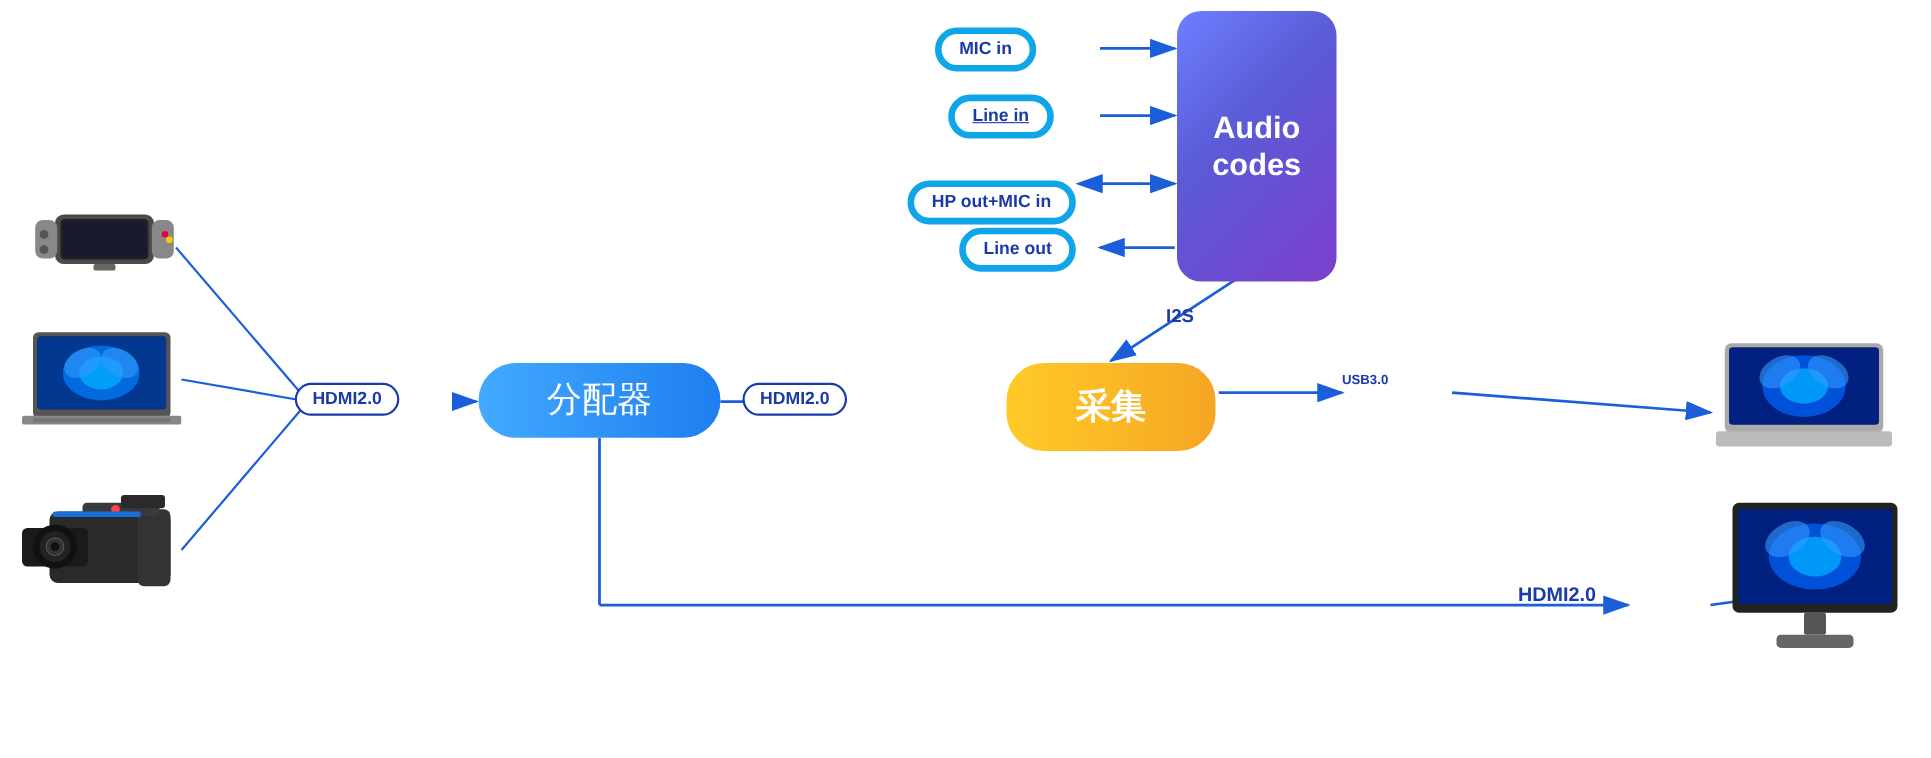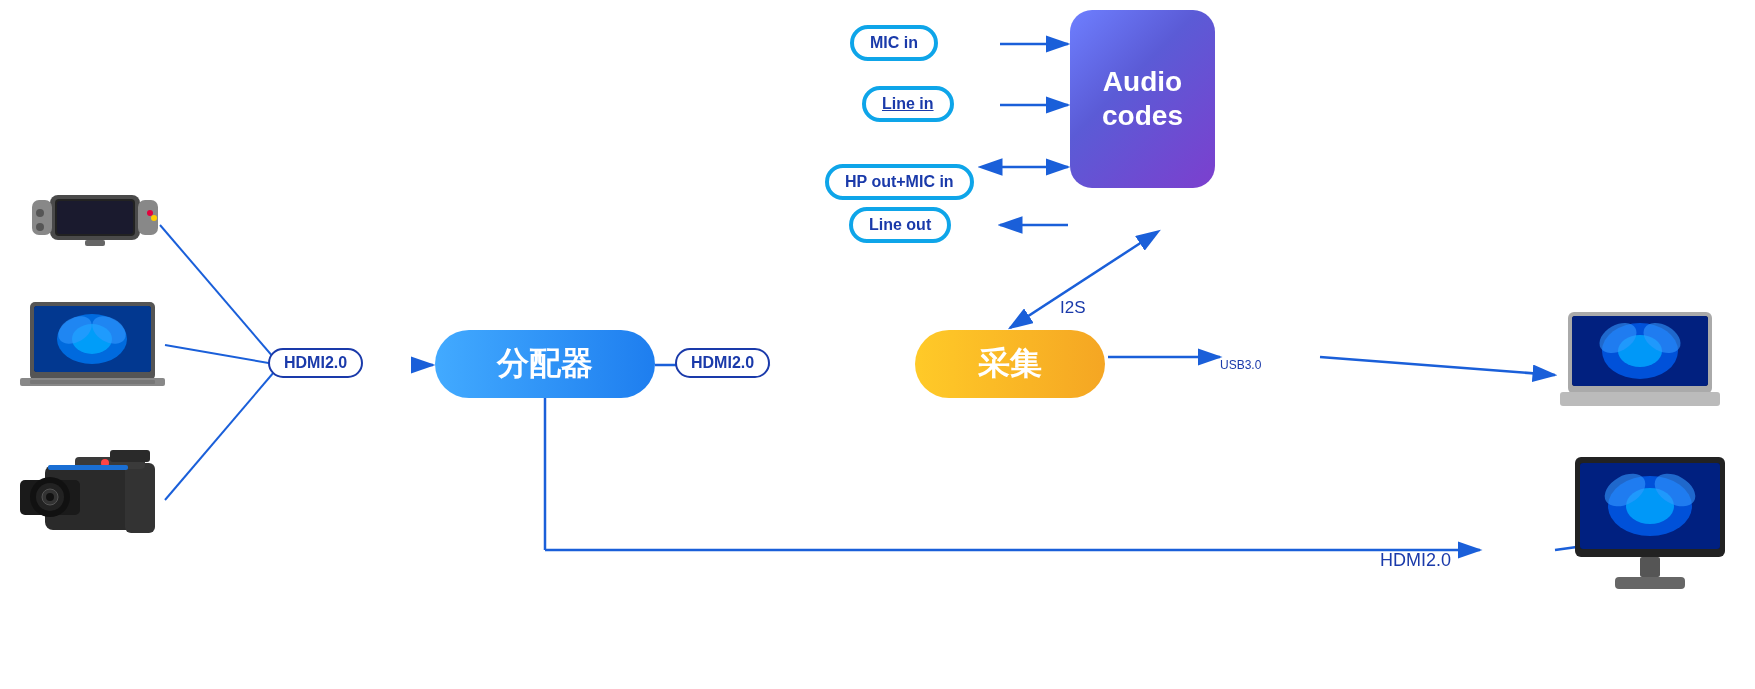--- a/index.html
+++ b/index.html
@@ -56,38 +56,38 @@
       width: 155px;
       height: 130px;
     }
 
     
     .audio-codes-box {
       position: absolute;
       left: 1070px;
       top: 10px;
       width: 145px;
-      height: 178px;
+      height: 246px;
       background: linear-gradient(135deg, #6e7fff 0%, #5b5bd6 40%, #7c3fce 100%);
       border-radius: 22px;
       display: flex;
       align-items: center;
       justify-content: center;
       color: white;
       font-size: 28px;
       font-weight: bold;
       text-align: center;
       line-height: 1.2;
     }
 
     
     .audio-label {
       position: absolute;
       background: white;
-      border: 4px solid #0ea5e9;
+      border: 6px solid #0ea5e9;
       border-radius: 20px;
       padding: 5px 16px;
       color: #1a3aaa;
       font-size: 16px;
       font-weight: 600;
       white-space: nowrap;
     }
 
     
     .distributor-box {
@@ -96,30 +96,30 @@
       top: 330px;
       width: 220px;
       height: 68px;
       background: linear-gradient(90deg, #42aaff 0%, #1e7eef 100%);
       border-radius: 34px;
       display: flex;
       align-items: center;
       justify-content: center;
       color: white;
       font-size: 32px;
-      font-weight: bold;
+      font-weight: normal;
     }
 
     
     .capture-box {
       position: absolute;
       left: 915px;
       top: 330px;
       width: 190px;
-      height: 68px;
+      height: 80px;
       background: linear-gradient(90deg, #ffca28 0%, #f5a623 100%);
       border-radius: 34px;
       display: flex;
       align-items: center;
       justify-content: center;
       color: white;
       font-size: 32px;
       font-weight: bold;
     }
 
@@ -142,22 +142,21 @@
       left: 0;
       width: 1755px;
       height: 689px;
       pointer-events: none;
     }
 
     .conn-text {
       position: absolute;
       color: #1a3aaa;
       font-size: 17px;
-      font-weight: 400;
-      margin-top: 20px;
+      font-weight: 700;
     }
   </style>
 </head>
 <body>
 
 <div class="diagram-container">
 
   <svg class="arrows">
     <defs>
       <marker id="arrowhead-right" markerWidth="10" markerHeight="7" refX="9" refY="3.5" orient="auto">
@@ -283,21 +282,21 @@
   </div>
 
   <div class="audio-label" style="left:862px; top:86px;text-decoration:underline;">
     <span>Line in</span>
   </div>
 
   <div class="audio-label" style="left:825px; top:148px;margin-top:16px;">
     <span>HP out+MIC in</span>
   </div>
 
-  <div class="audio-label" style="left:849px; top:207px;text-align:center;">
+  <div class="audio-label" style="left:872px; top:207px;text-align:center;">
     <span>Line out</span>
   </div>
 
   <div class="conn-text" style="left:1060px; top:278px;">
     <span>I2S</span>
   </div>
 
   <div class="distributor-box">
     <span>分配器</span>
   </div>

